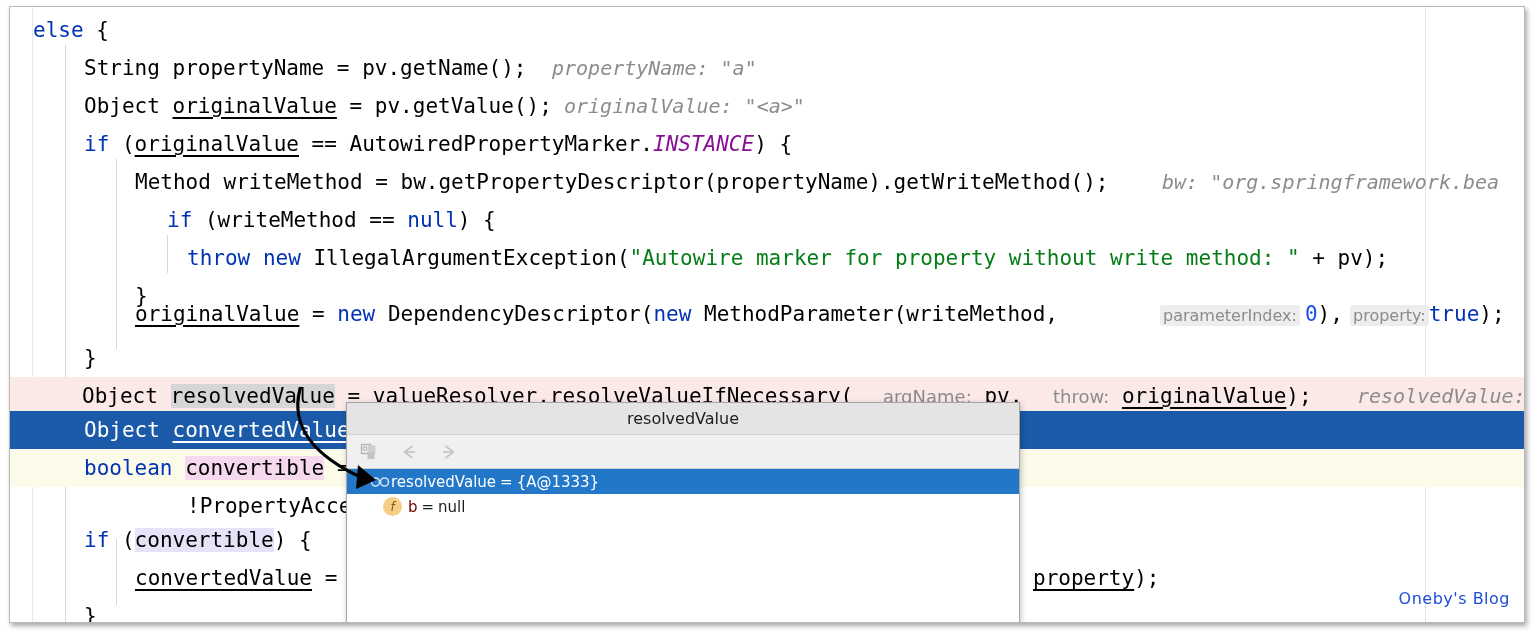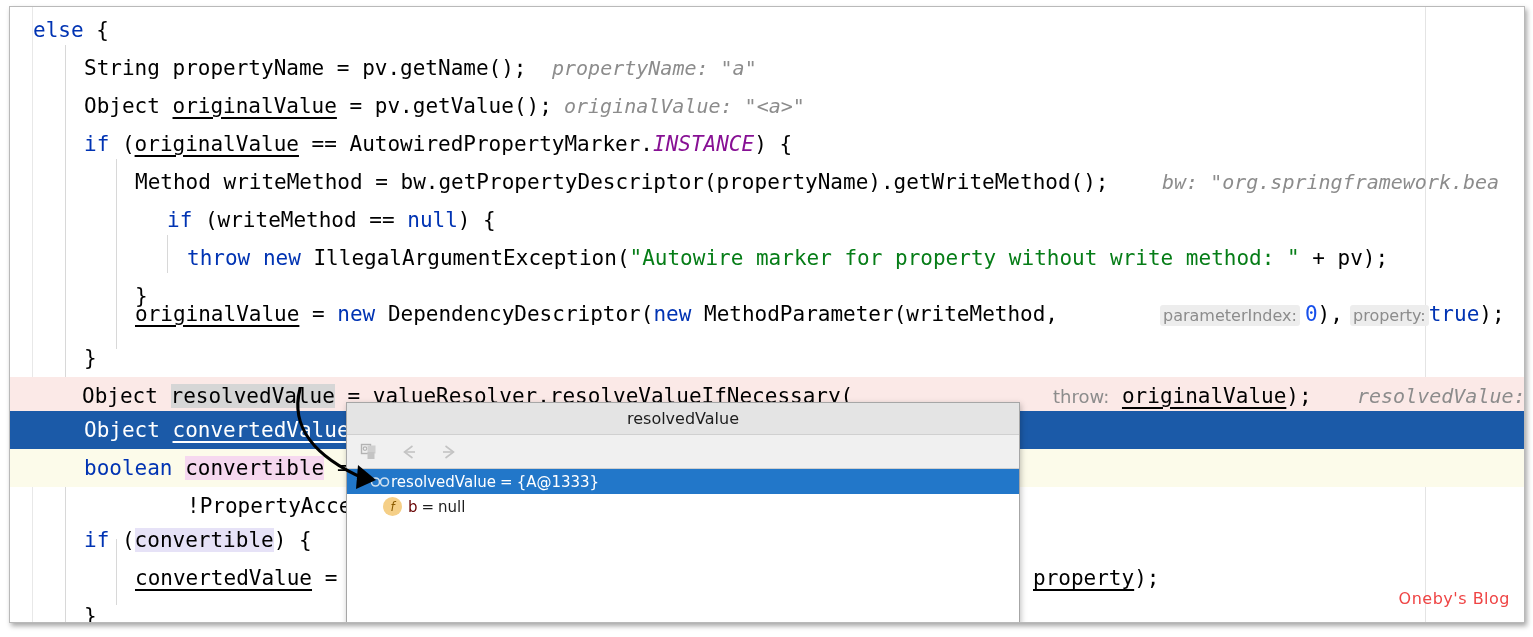--- a/index.html
+++ b/index.html
@@ -214,21 +214,21 @@
     height: 120px;
     pointer-events: none;
   }
 
   .watermark {
     position: absolute;
     right: 14px;
     bottom: 14px;
     font-family: "DejaVu Sans", sans-serif;
     font-size: 16px;
-    color: #ef4444;
+    color: #1d4ed8;
     letter-spacing: 0.5px;
   }
 </style>
 </head>
 <body>
 
 <div class="screen">
   <div class="editor-frame">
 
     <div class="code-area">
@@ -283,20 +283,21 @@
         <span class="txt" style="left:1150px;"><span class="hint-box">parameterIndex:</span><span class="num" style="margin-left:5px;">0</span>), </span>
         <span class="txt" style="left:1340px;"><span class="hint-box">property:</span><span class="kw" style="">true</span>);</span>
       </div>
 
       <div class="line" style="top:332px;">
         <span class="txt" style="left:74px;">}</span>
       </div>
 
       <div class="line bg-exec" style="top:370px;">
         <span class="txt" style="left:72px;">Object <span class="hl-grey">resolvedValue</span> = valueResolver.resolveValueIfNecessary( </span>
+        <span class="txt" style="left:873px;"><span class="hint-plain">argName:</span> <span>pv,</span></span>
         <span class="txt" style="left:1043px;"><span class="hint-plain">throw:</span> <span class="uline">originalValue</span>);</span>
         <span class="txt hint" style="left:1347px; font-size:20px;">resolvedValue:</span>
       </div>
 
       <div class="line bg-sel" style="top:404px;">
         <span class="txt" style="left:74px;">Object <span class="uline">convertedValue</span> = resolvedValue;</span>
       </div>
 
       <div class="line bg-caret" style="top:442px;">
         <span class="txt" style="left:74px;"><span class="kw">boolean</span> <span class="hl-pink">convertible</span> = </span>

